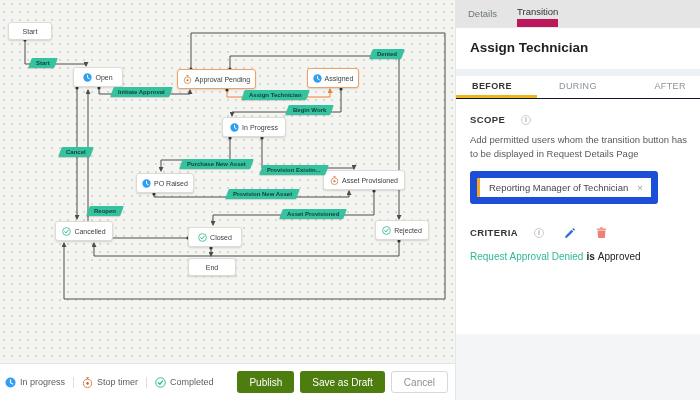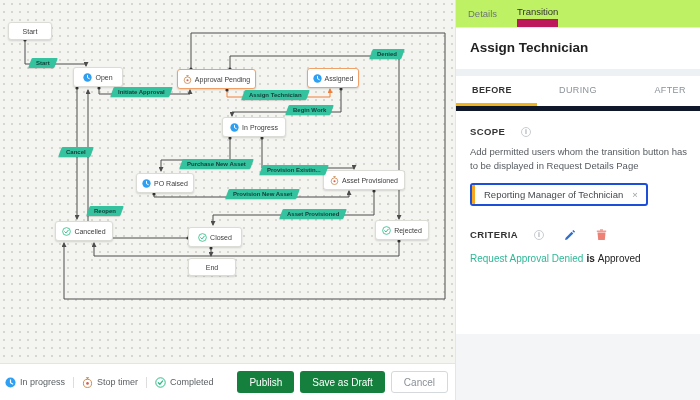--- a/index.html
+++ b/index.html
@@ -36,51 +36,51 @@
   .footerbar {
     position:absolute; left:0; top:363px; width:455px; height:37px;
     background:#fff; border-top:1px solid #e4e4e2;
     display:flex; align-items:center; justify-content:space-between; padding:0 7px 0 0;
   }
   .legend { display:flex; align-items:center; margin-left:-3px; }
   .legend-item { display:flex; align-items:center; gap:4px; font-size:9px; color:#5a5f63; padding:0 8px; }
   .legend-item + .legend-item { border-left:1px solid #ddd; }
   .actions { display:flex; gap:6px; }
   .btn { height:22px; padding:0 12px; border-radius:3px; font-size:10px; border:none; cursor:pointer; font-family:"Liberation Sans",sans-serif; }
-  .btn.primary { background:#15803d; color:#fff; }
+  .btn.primary { background:#4d7c0f; color:#fff; }
   .btn.ghost { background:#fff; color:#8a9096; border:1px solid #d5d9dc; }
 
   
   .panel {
     position:absolute; left:455px; top:0; width:245px; height:400px;
     background:#fff; border-left:1px solid #e3e6e8;
   }
   .panel-head {
-    height:28px; background:#bef264; border-bottom:1px solid #e6e9ec;
+    height:28px; background:#e5e5e5; border-bottom:1px solid #e6e9ec;
     display:flex; align-items:stretch; padding-left:12px; gap:20px;
   }
   .ptab { display:flex; align-items:center; font-size:9.5px; color:#6d747a; cursor:pointer; border-bottom:3px solid transparent; padding-top:3px; }
   .ptab.active { color:#333; border-bottom:8px solid #be185d; }
   .panel-body { padding:0 14px; position:relative; }
   .ptitle { margin-top:12px; font-size:13.5px; font-weight:700; color:#222; }
   .desc-link { margin-top:15px; font-size:10px; color:#2e9bf0; cursor:pointer; }
   .check-row { margin-top:17px; display:flex; align-items:center; gap:7px; font-size:10px; color:#55595d; }
   .checkbox { width:13px; height:13px; border:1px solid #c6cacd; border-radius:2px; background:#fff; cursor:pointer; flex:0 0 auto; }
   .info { display:inline-flex; align-items:center; justify-content:center; width:10px; height:10px;
           border:1px solid #c8cdd2; border-radius:50%; color:#a6adb4; font-size:7px; font-style:normal; }
   .info::after { content:"i"; }
   .sep { height:7px; background:#eef1f4; margin:14px -14px 0; }
-  .phase-tabs { display:flex; margin:0 -14px; border-bottom:5px solid #0f172a; height:35px; }
+  .phase-tabs { display:flex; margin:0 -14px; border-bottom:1px solid #0f172a; height:23px; }
   .phase-tab { width:33.33%; display:flex; align-items:center; font-size:9px; color:#8a9299; letter-spacing:0.4px; cursor:pointer; border-bottom:3px solid transparent; }
   .phase-tab.first { padding-left:16px; font-weight:700; color:#333; border-bottom:3px solid #f0b41e; }
   .phase-tab.mid { justify-content:center; }
   .phase-tab.last { justify-content:flex-end; padding-right:14px; }
   .sec-head { margin-top:15px; display:flex; align-items:center; gap:16px; font-size:9.5px; font-weight:700; color:#333; letter-spacing:0.4px; }
   .scope-desc { margin-top:8px; font-size:9.5px; color:#565b60; line-height:1.45; width:220px; }
-  .tag { margin-top:10px; display:inline-flex; align-items:center; border:2px solid #1d4ed8; border-radius:3px;
+  .tag { margin-top:10px; display:inline-flex; align-items:center; border:7px solid #1d4ed8; border-radius:3px;
          background:#fefefe; padding:4px 8px 4px 9px; position:relative; overflow:hidden; }
   .tag::before { content:""; position:absolute; left:0; top:0; bottom:0; width:3px; background:#f5a623; }
   .tag-label { font-size:9.5px; color:#45494d; margin-left:3px; }
   .tag-x { font-size:9.5px; color:#9aa0a5; margin-left:9px; cursor:pointer; }
   .crit-head { margin-top:23px; }
   .icon-btn { display:inline-flex; line-height:0; cursor:pointer; margin-left:4px; }
   .criteria-line { margin-top:12px; font-size:10px; }
   .crit-field { color:#2eb896; }
   .crit-op { color:#222; font-weight:700; margin-left:3px; }
   .crit-val { color:#222; margin-left:3px; }

